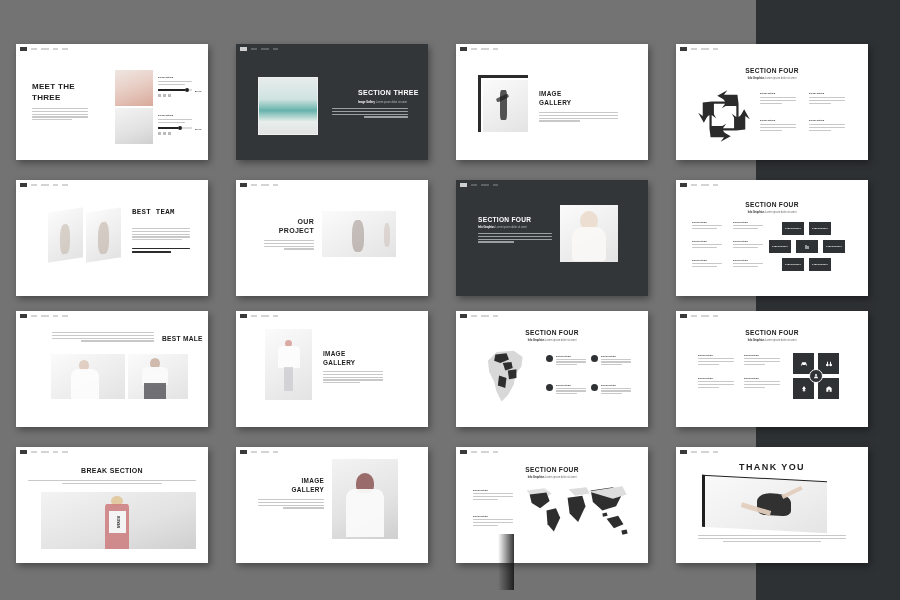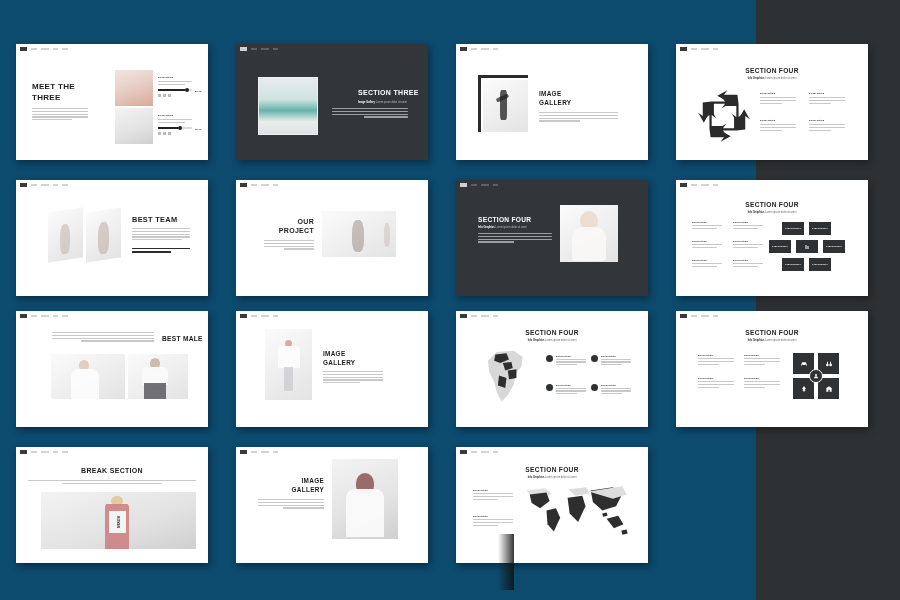--- a/index.html
+++ b/index.html
@@ -1,21 +1,21 @@
 <!DOCTYPE html>
 <html><head>
 <meta charset="utf-8">
 <style>
   * { box-sizing: border-box; margin: 0; padding: 0; }
   html, body {
     width: 900px; height: 600px; overflow: hidden;
     background: #2e3133;
     font-family: "Liberation Sans", sans-serif;
   }
-  #stage { position: relative; width: 756px; height: 600px; background: #0c4a6e; }
+  #stage { position: relative; width: 756px; height: 600px; background: #737373; }
 
   .slide {
     position: absolute;
     width: 192px; height: 116px;
     background: #ffffff;
     box-shadow: 2px 3px 7px rgba(0,0,0,0.38);
     overflow: hidden;
   }
   .slide.dark { background: #333638; }
 
@@ -249,21 +249,21 @@
       <div class="s-nav w2"></div>
       <div class="s-nav w3"></div>
       <div class="s-nav"></div>
     </div>
     <div class="photo ph-white" style="position:absolute;left:32px;top:30px;width:35px;height:50px;transform:skewY(-9deg);">
       <div class="figure" style="left:12px;top:14px;width:10px;height:30px;background:rgba(170,150,130,.35);"></div>
     </div>
     <div class="photo ph-white" style="position:absolute;left:70px;top:30px;width:35px;height:50px;transform:skewY(-9deg);">
       <div class="figure" style="left:12px;top:12px;width:11px;height:32px;background:rgba(170,150,130,.4);"></div>
     </div>
-    <div class="title" style="position:absolute;left:116px;top:36px;font-size:7.4px;">BEST TEAM</div>
+    <div class="title" style="position:absolute;left:116px;top:28px;font-size:7.4px;font-family:Liberation Mono, monospace;">BEST TEAM</div>
     <div class="para" style="position:absolute;left:116px;top:48px;width:58px;">
       <i style="width:100%"></i>
         <i style="width:100%"></i>
         <i style="width:100%"></i>
         <i style="width:100%"></i>
         <i style="width:86%"></i>
     </div>
     <div class="para dark" style="position:absolute;left:116px;top:68px;width:58px;gap:1.8px;">
       <i style="width:100%;height:1.4px"></i>
         <i style="width:68%;height:1.4px"></i>
@@ -657,16 +657,35 @@
       <path d="M84 28 L112 24 L118 44 L104 74 L88 58 Z" fill="#2e2e2e"></path>
       <path d="M86 12 L120 8 L126 20 L98 24 Z" fill="#dcdcdc"></path>
       <path d="M128 14 L170 8 L186 24 L176 44 L150 52 L132 36 Z" fill="#2e2e2e"></path>
       <path d="M124 16 L188 6 L196 22 L170 30 Z" fill="#dddddd"></path>
       <path d="M158 68 L180 62 L190 78 L172 86 Z" fill="#2e2e2e"></path>
       <path d="M150 58 L158 56 L160 62 L151 64 Z" fill="#2e2e2e"></path>
       <path d="M186 90 L196 88 L198 96 L188 98 Z" fill="#2e2e2e"></path>
     </svg>
   </div>
 
+  <div class="slide" style="left:676px;top:447px;">
+    <div class="s-head">
+      <div class="s-logo"></div>
+      <div class="s-nav"></div>
+      <div class="s-nav w2"></div>
+      <div class="s-nav w3"></div>
+    </div>
+    <div class="title" style="position:absolute;left:0;right:0;top:15px;text-align:center;font-size:9px;letter-spacing:1.4px;">THANK YOU</div>
+    <div style="position:absolute;left:26px;top:31px;width:125px;height:52px;transform:skewY(3deg);background:linear-gradient(150deg,#fafafa 0%,#eeeeee 60%,#e4e4e4 100%);border-left:3px solid #1f1f1f;border-top:1.2px solid #1f1f1f;">
+      <div style="position:absolute;left:52px;top:14px;width:34px;height:22px;background:rgba(28,28,28,.9);border-radius:40% 40% 25% 25%;"></div>
+      <div style="position:absolute;left:36px;top:28px;width:30px;height:5px;background:rgba(225,205,190,.95);transform:rotate(14deg);"></div>
+      <div style="position:absolute;left:76px;top:10px;width:22px;height:4px;background:rgba(225,205,190,.95);transform:rotate(-28deg);"></div>
+    </div>
+    <div class="para center" style="position:absolute;left:22px;top:88px;width:148px;">
+      <i style="width:100%"></i>
+        <i style="width:100%"></i>
+        <i style="width:66%"></i>
+    </div>
+  </div>
 
   <div id="wm-fade"></div>
 
 </div>
 
 </body></html>

